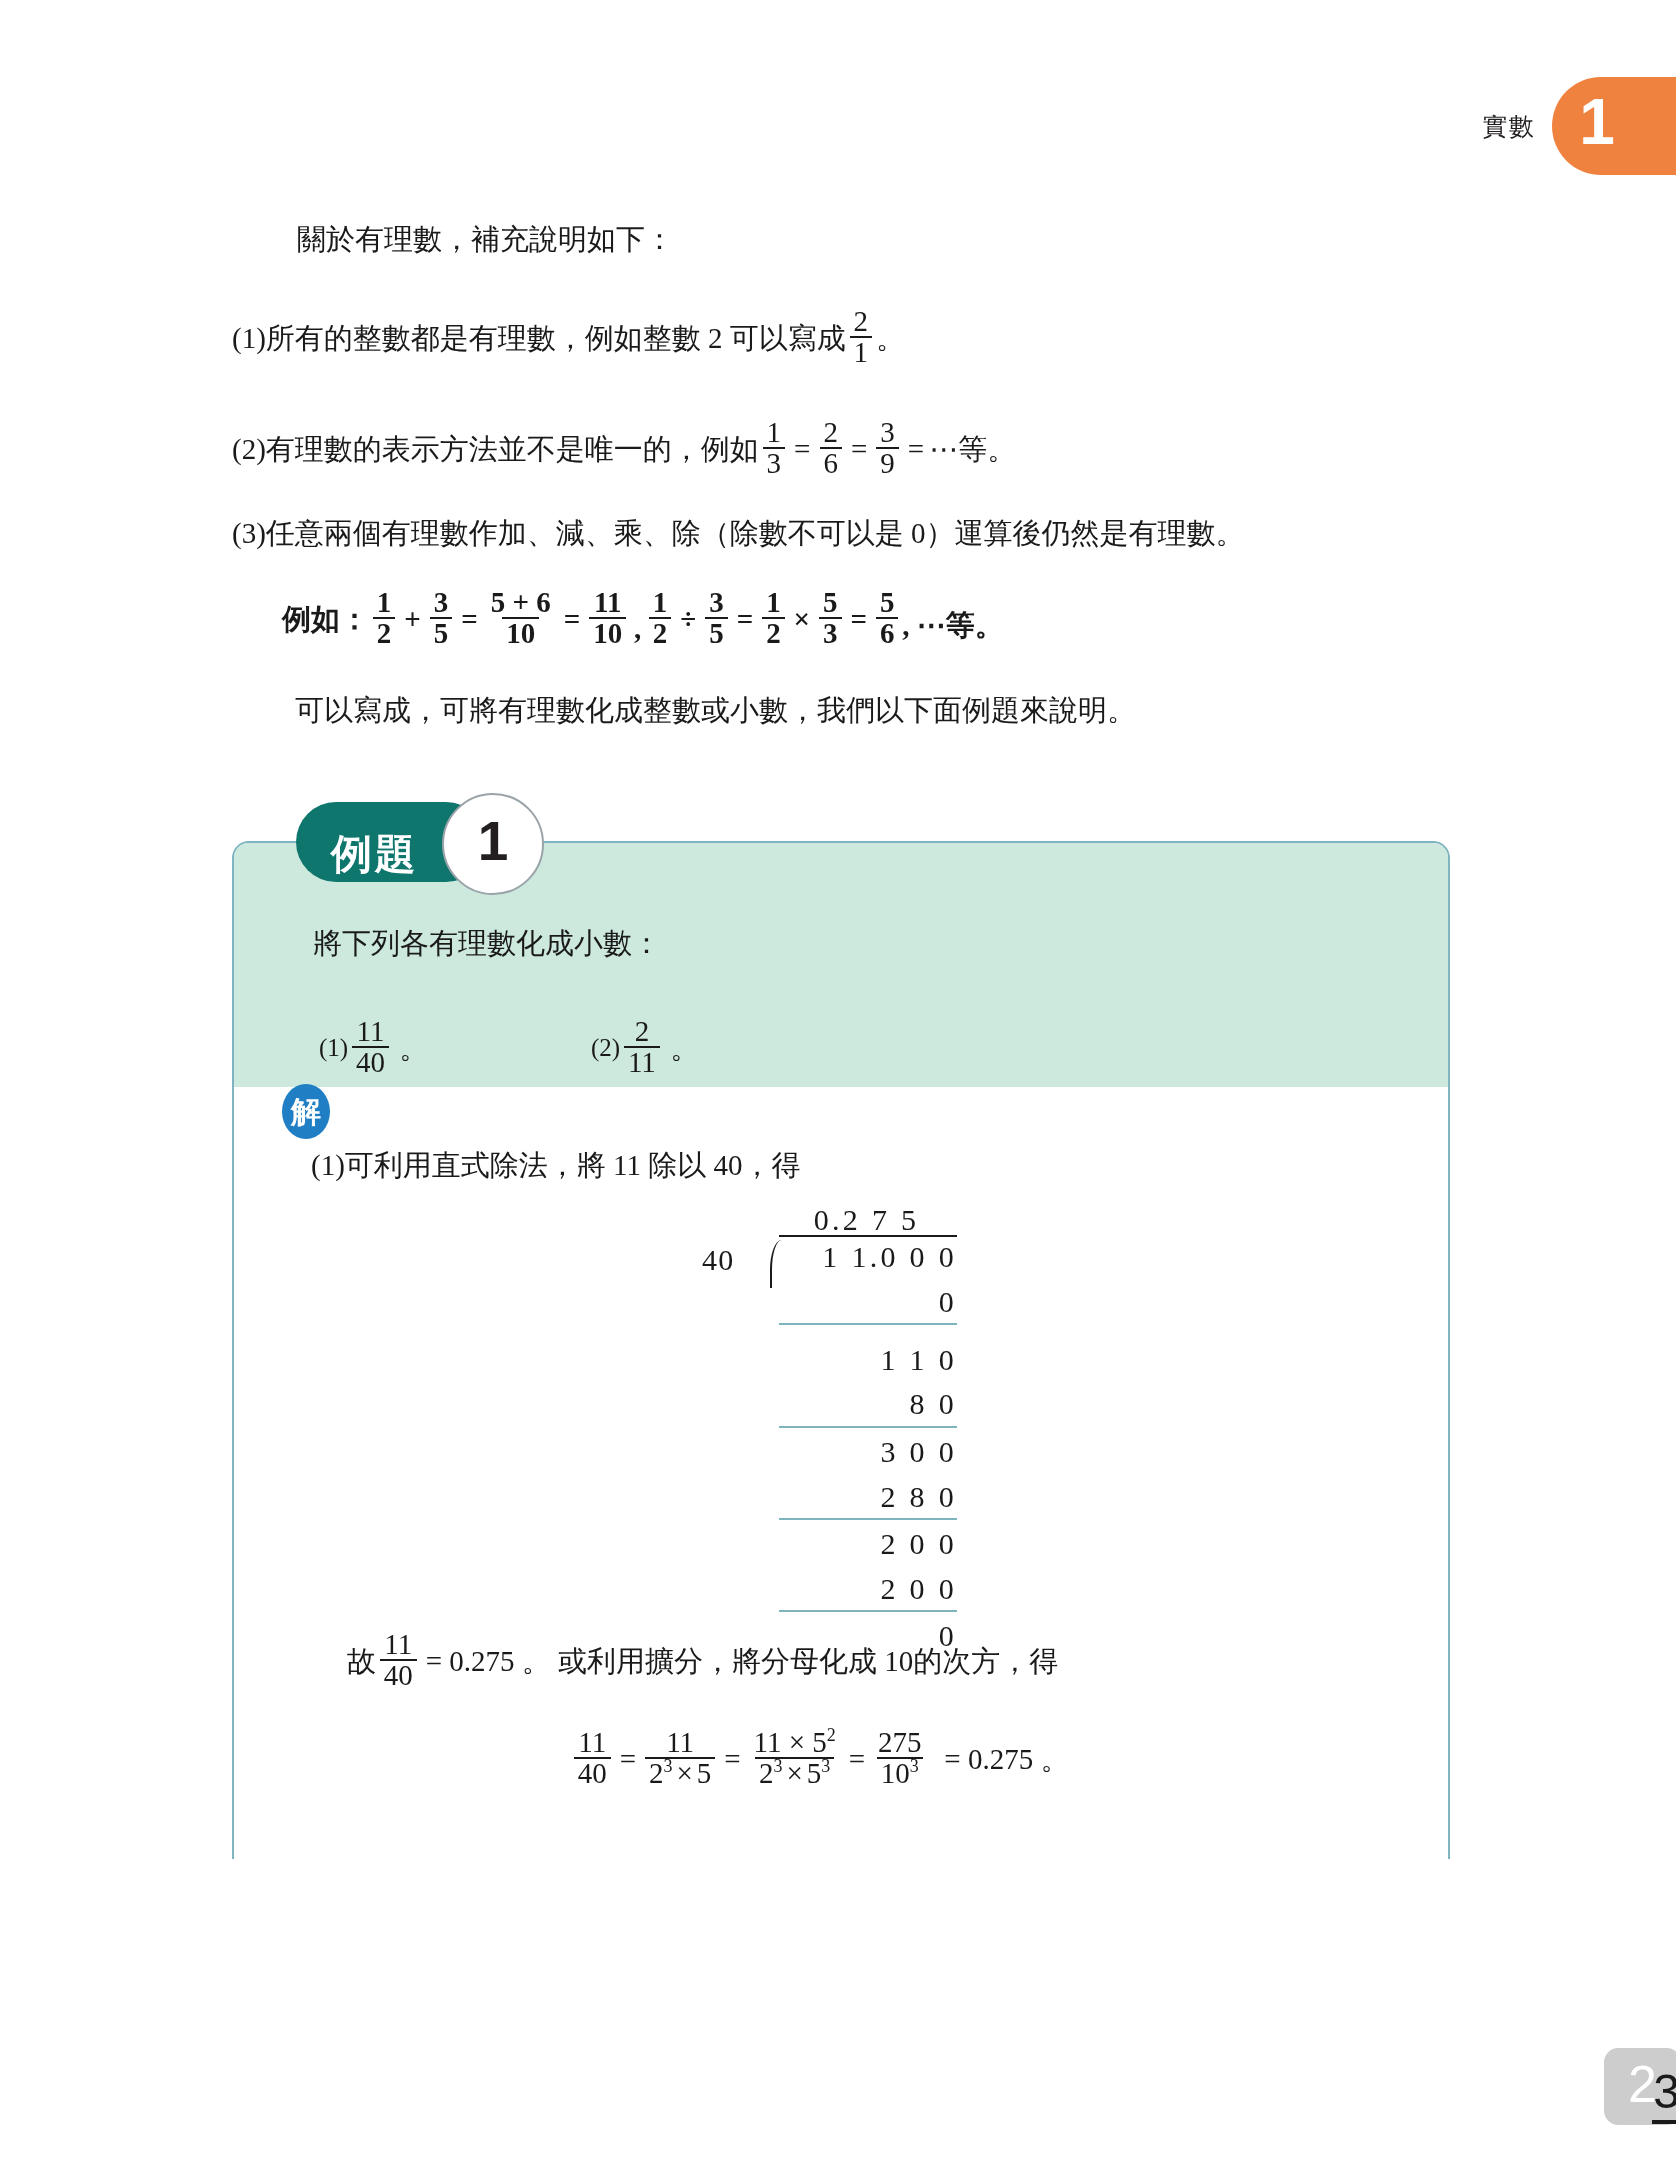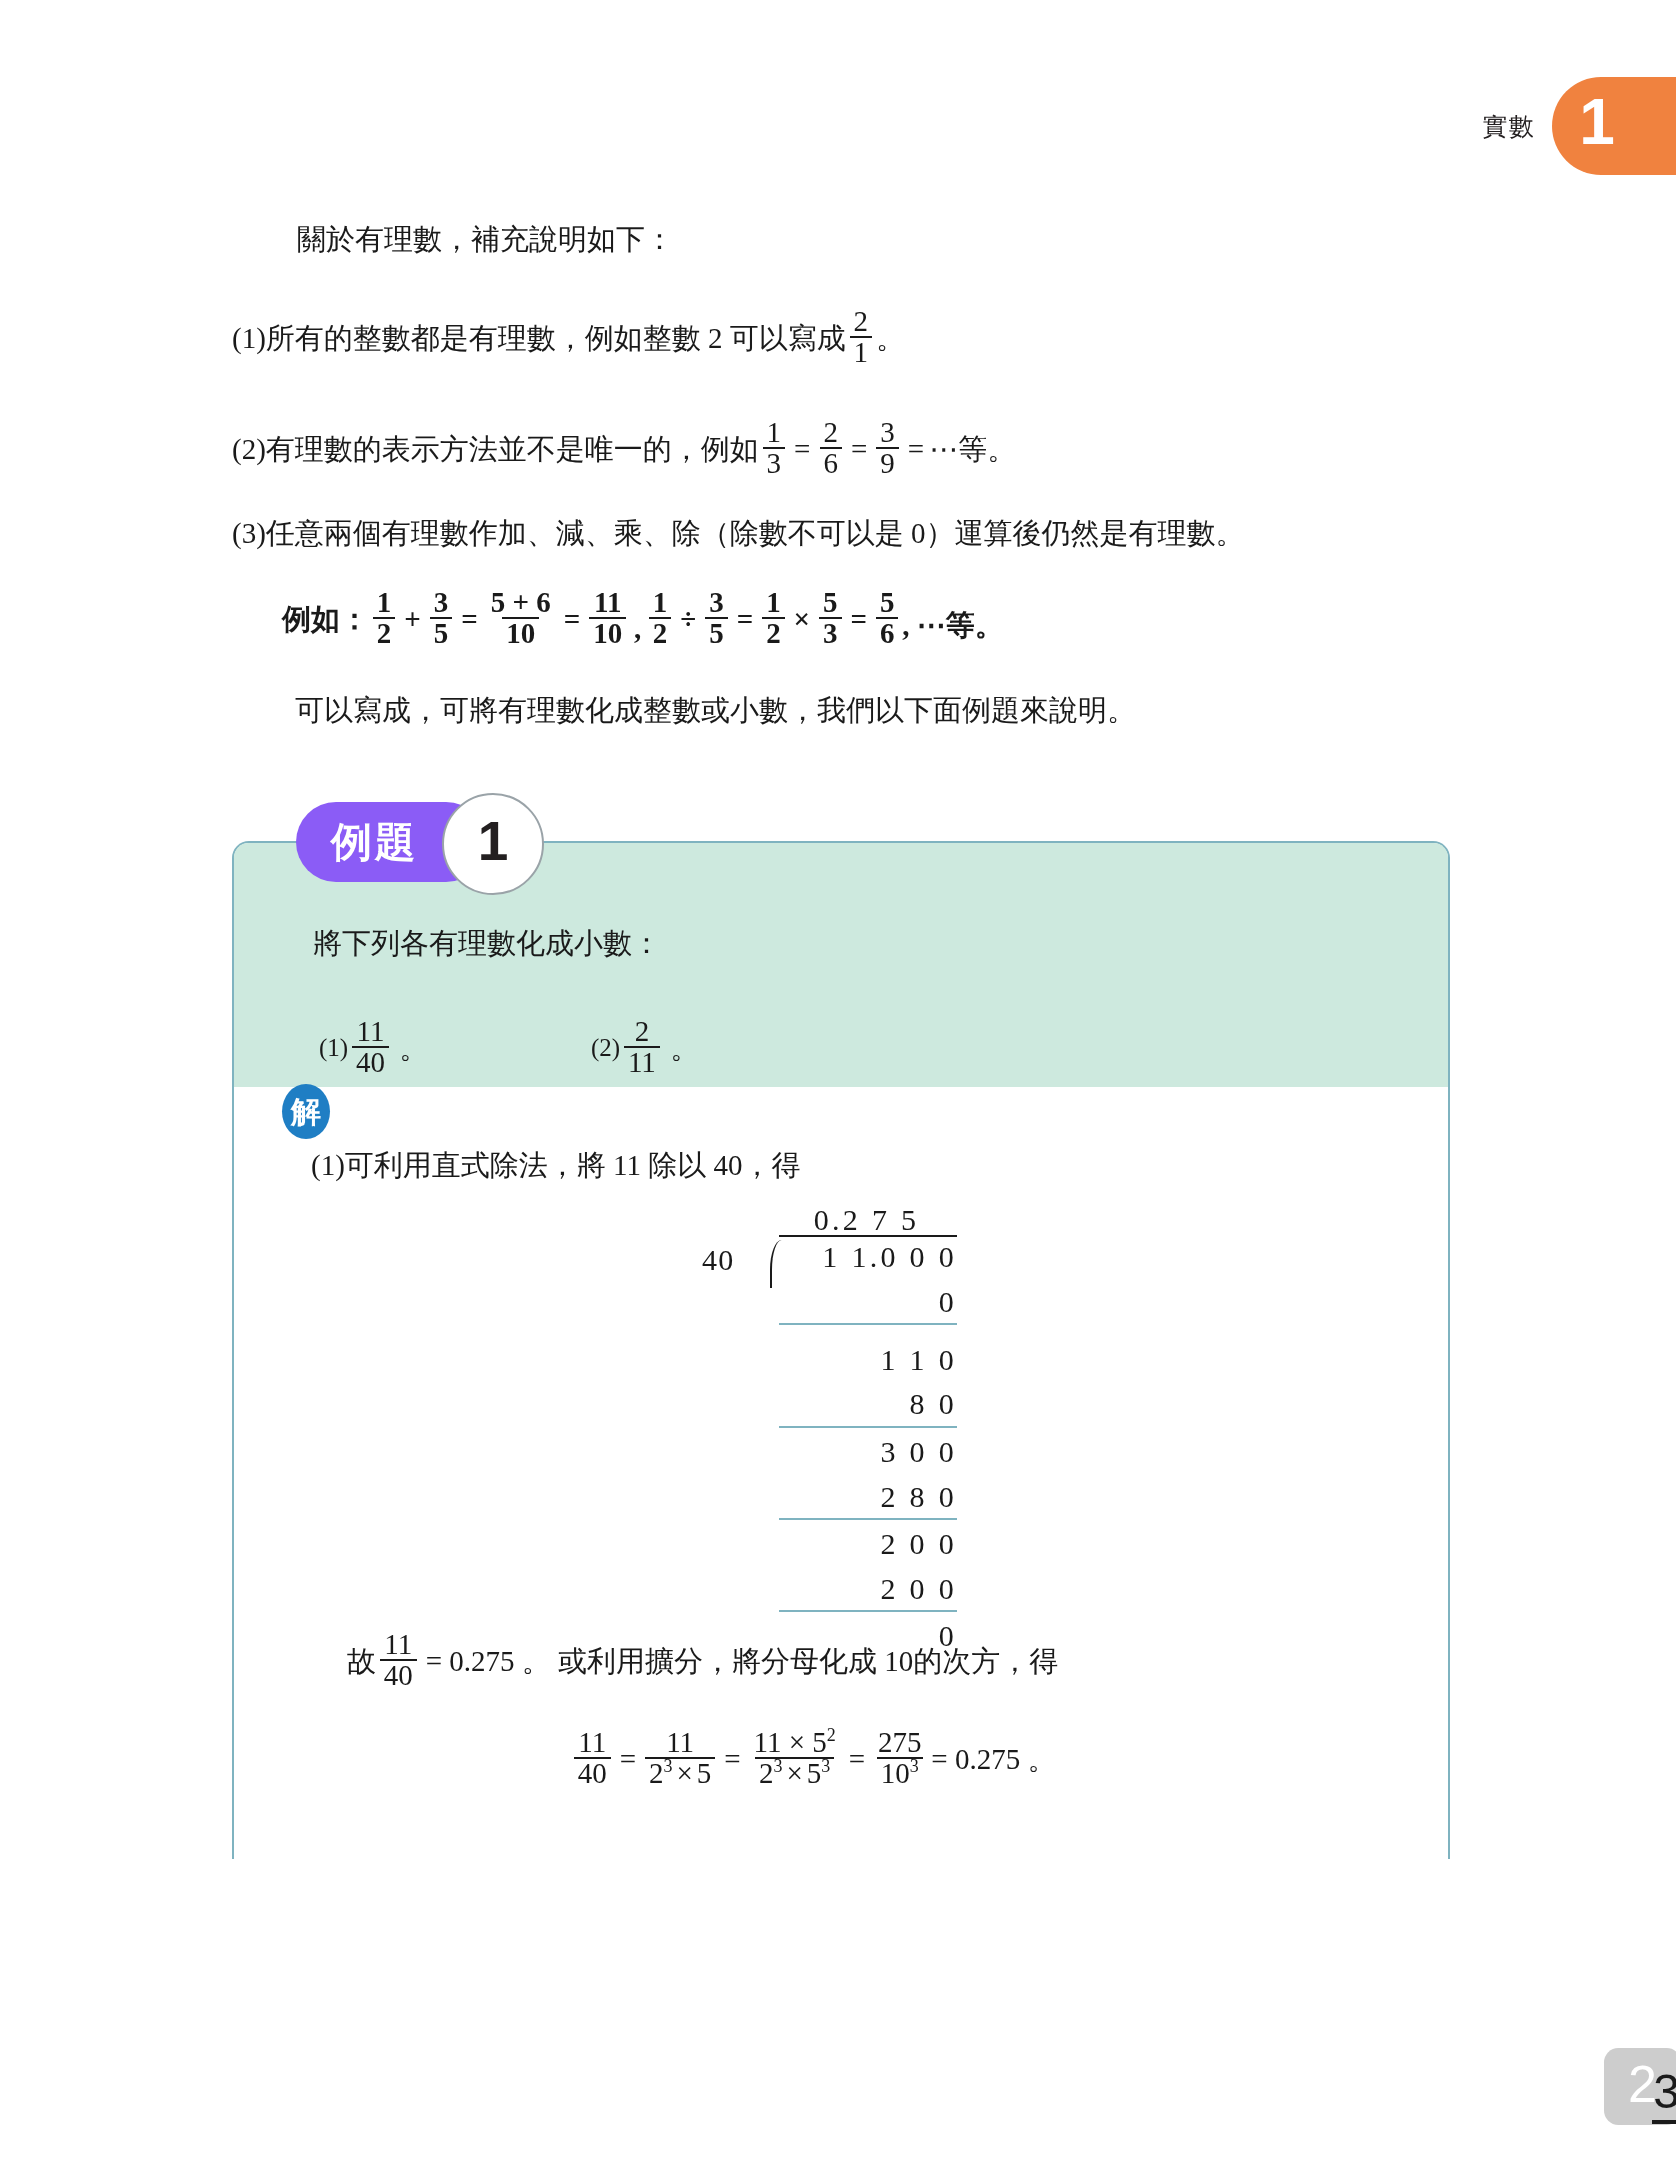--- a/index.html
+++ b/index.html
@@ -54,22 +54,22 @@
     border-top:2.6px solid #7fb3c0;
     border-radius:17px 17px 0 0;
     box-sizing:border-box;
   }
   .exbox-green{
     position:absolute;left:0;top:0;width:100%;height:244px;
     background:#cde9de;border-radius:14.4px 14.4px 0 0;
   }
   .ex-pill{
     position:absolute;left:62px;top:-41px;
-    height:80px;min-width:190px;background:#8b5cf6;
-    border-radius:40px;display:flex;align-items:center;
+    height:80px;min-width:190px;background:#0f766e;
+    border-radius:40px;display:flex;align-items:flex-end;
     padding:0 26px 0 35px;box-sizing:border-box;
   }
   .ex-pill-label{
     color:#ffffff;font-size:41px;letter-spacing:2.6px;
     font-family:"Liberation Sans","DejaVu Sans",sans-serif;font-weight:700;
   }
   .ex-circle{
     position:absolute;left:208px;top:-50px;width:98px;height:98px;
     border-radius:50%;background:#ffffff;border:2px solid #9aa3a8;
     display:flex;align-items:center;justify-content:center;
@@ -307,21 +307,21 @@
     <span class="frac big">
       <span class="num"><span>11 × 5</span><sup>2</sup></span>
       <span class="den"><span>2</span><sup>3</sup><span style="margin:0 3.9px;">×</span><span>5</span><sup>3</sup></span>
     </span>
     <span class="op">=</span>
 
     <span class="frac big">
       <span class="num">275</span>
       <span class="den"><span>10</span><sup>3</sup></span>
     </span>
-    <span class="op" style="margin-left:2px;">= 0.275 。</span>
+    <span class="op" style="margin-left:15px;">= 0.275 。</span>
   </div>
 
   <div class="pagenum">
     <div class="pagenum-box">
       <span>2</span>
     </div>
     <div class="pagenum-folio">3</div>
   </div>
 
 </div>

